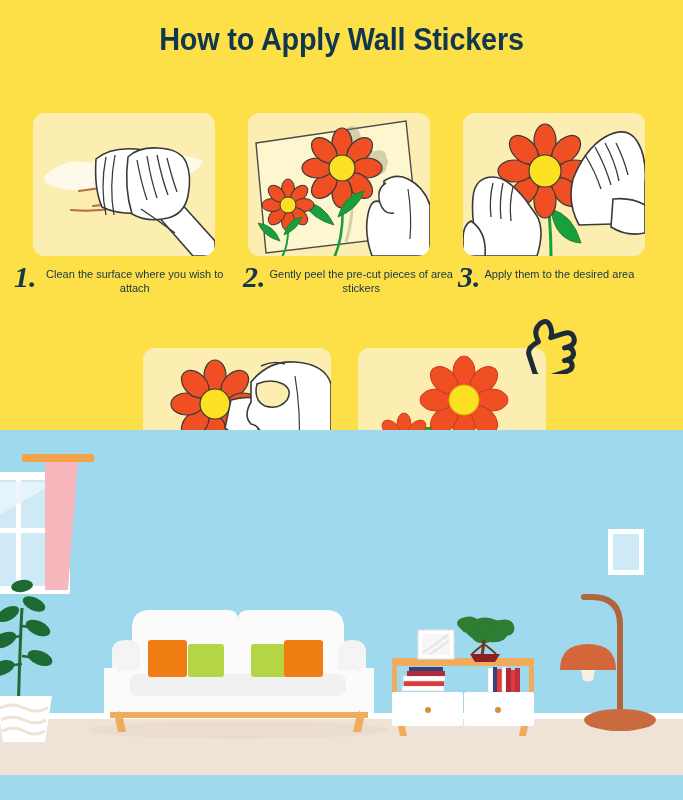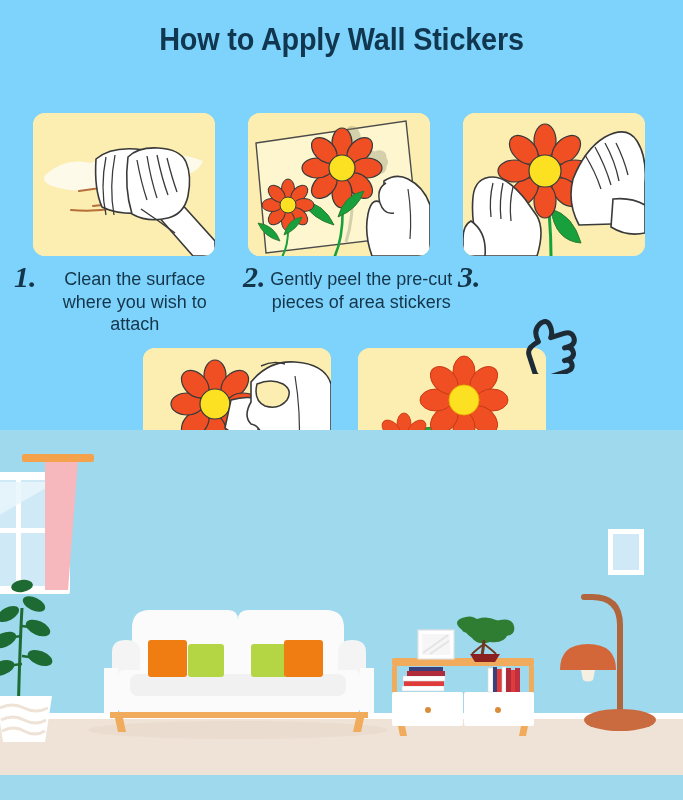--- a/index.html
+++ b/index.html
@@ -8,21 +8,21 @@
   body {
     width: 683px; height: 800px;
     background: #9fd9ed;
     font-family: "Liberation Sans", sans-serif;
     overflow: hidden;
     position: relative;
   }
   #root {
     position: relative;
     width: 683px; height: 800px;
-    background: #7dd3fc;
+    background: #fde047;
     overflow: hidden;
   }
 
   
   .title {
     position: absolute;
     left: 0; top: 22px;
     width: 683px;
     text-align: center;
     font-size: 31px;
@@ -51,21 +51,21 @@
     font-size: 30px;
     font-weight: bold;
     color: #14354a;
     line-height: 1;
     font-family: "Liberation Serif", serif;
     font-style: italic;
     margin-right: 4px;
     white-space: nowrap;
   }
   .step-text {
-    font-size: 18px;
+    font-size: 11px;
     color: #14354a;
     line-height: 1.25;
     padding-top: 6px;
     text-align: center;
     font-family: "Liberation Sans", sans-serif;
   }
 
   
   .scene { position:absolute; left:0; top:430px; width:683px; height:370px; }
   .scene-svg { display:block; }
@@ -202,20 +202,21 @@
 
       <path d="M62 86 q-18 -22 -32 -22 q-18 0 -20 20 q-2 22 4 44 l2 15 L74 143 q8 -26 0 -40 z" fill="#fff" stroke="#3a3a3a" stroke-width="1.6" stroke-linejoin="round"></path>
       <path d="M30 70 q-4 16 -2 34" stroke="#3a3a3a" stroke-width="1.3" fill="none"></path>
       <path d="M40 70 q-4 18 -2 36" stroke="#3a3a3a" stroke-width="1.3" fill="none"></path>
       <path d="M50 74 q-4 16 -2 34" stroke="#3a3a3a" stroke-width="1.3" fill="none"></path>
       <path d="M8 108 q-8 4 -8 18 l0 17 l22 0 q2 -24 -14 -35 z" fill="#fff" stroke="#3a3a3a" stroke-width="1.6"></path>
     </svg>
   </div>
   <div class="caption" style="left:458px; top:262px; width:200px;">
     <span class="step-num">3.</span>
+    <span class="step-text">Apply them to the desired area</span>
   </div>
 
   <div class="panel" style="left:143px; top:348px; width:188px; height:144px;">
     <svg class="panel-svg" viewBox="0 0 188 144">
       <rect width="188" height="144" fill="#fbeeb0"></rect>
 
       <path d="M76 62 q6 46 8 82" stroke="#17a03c" stroke-width="3" fill="none"></path>
       <path d="M82 94 q24 4 34 34 q-30 0 -34 -34 z" fill="#17a03c" stroke="#2f7a2f" stroke-width="1"></path>
       <path d="M80 110 q-24 -4 -36 -24 q26 -2 36 24 z" fill="#17a03c" stroke="#2f7a2f" stroke-width="1"></path>
 

